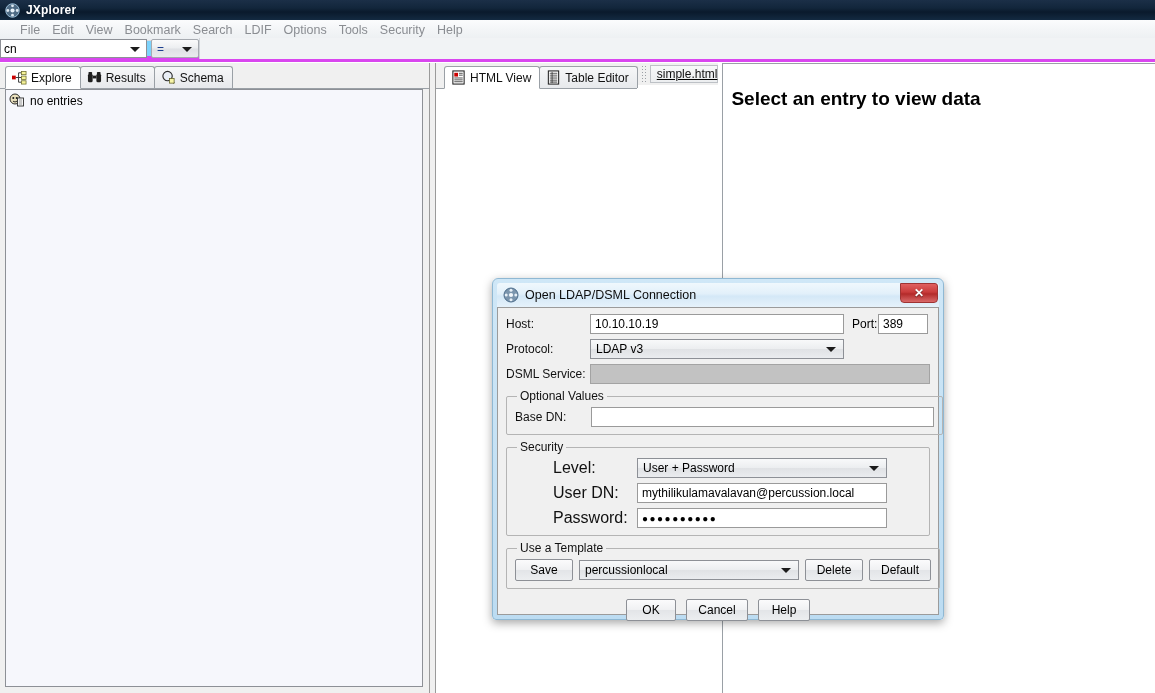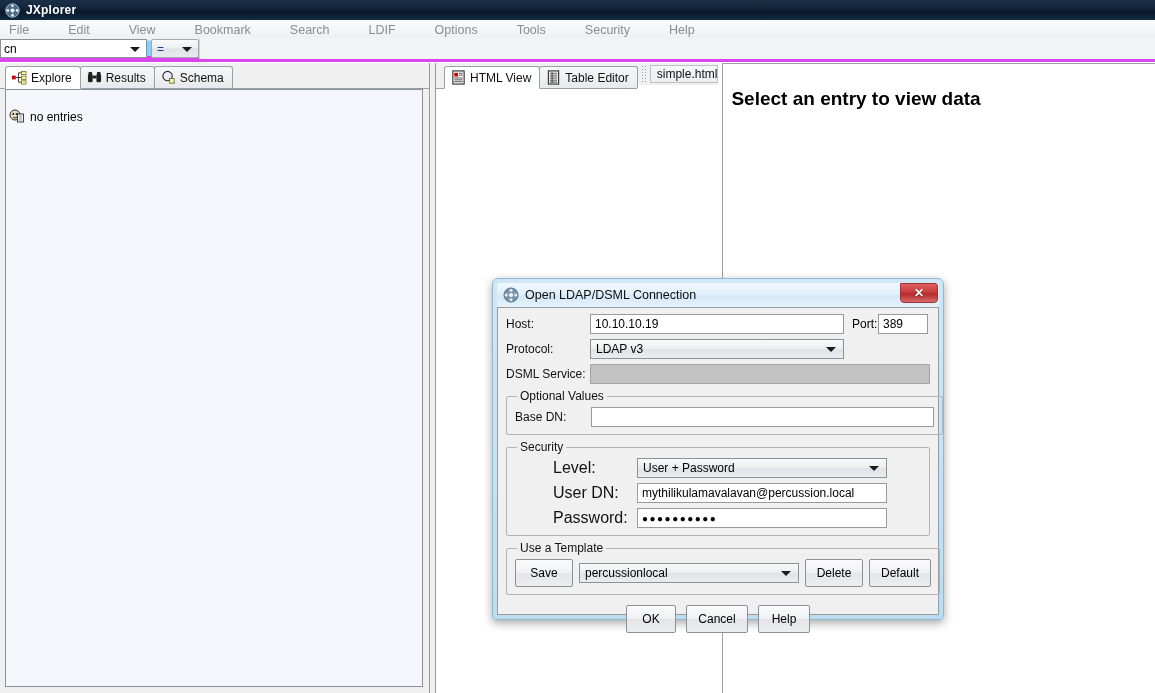--- a/index.html
+++ b/index.html
@@ -38,22 +38,21 @@
   }
   .titlebar .tb-title { letter-spacing: .2px; }
 
   
   .menubar {
     height: 21px;
     background: linear-gradient(to bottom,#fbfcfd 0%, #f3f5f7 50%, #eceff2 100%);
     border-bottom: 1px solid #d6dade;
     display: flex;
     align-items: center;
-    padding-left: 3px;
-    gap: 27px;
+    padding-left: 14px;
   }
   .menu-item {
     padding: 2px 6px 3px 6px;
     color: #8a8d92;
     font-size: 12.5px;
     line-height: 14px;
     white-space: nowrap;
   }
 
   
@@ -151,21 +150,20 @@
     background: #f6f7fc;
     border: 1px solid #8d9096;
     overflow: hidden;
   }
   .tree-row {
     display: flex; align-items: center;
     gap: 4px;
     padding: 3px 2px 2px 3px;
     font-size: 12px;
     color: #000;
-    margin-top: 16px;
   }
   .tree-row .ticon { width: 17px; height: 15px; flex: none; display: block; }
 
   
   .splitter {
     width: 7px;
     background: #f0f0f0;
     border-left: 1px solid #9a9a9a;
     border-right: 1px solid #9a9a9a;
   }
@@ -181,20 +179,21 @@
     display: flex; align-items: flex-end;
     padding-left: 8px;
     background: #f0f0f0;
     border-bottom: 1px solid #9aa0a6;
   }
   .doc-toolbar {
     height: 22px;
     display: flex; align-items: center;
     background: #f0f0f0;
     padding-left: 4px;
+    text-decoration: underline;
   }
   .grip {
     width: 6px; height: 18px; flex: none;
     margin-right: 3px;
     background-image: radial-gradient(#9b9fa5 40%, transparent 41%);
     background-size: 3px 3px;
   }
   .doc-name {
     flex: 1;
     height: 18px;
@@ -293,21 +292,21 @@
     padding: 4px 8px 7px 8px;
   }
   fieldset.grp > legend {
     font-size: 12px; color: #111;
     padding: 0 3px;
     margin-left: 2px;
     margin-top: 43px;
   }
 
   .btn {
-    height: 28px;
+    height: 22px;
     min-width: 50px;
     padding: 0 10px;
     background: linear-gradient(to bottom,#fbfbfc 0%, #f0f1f3 48%, #e3e5e8 52%, #eceef0 100%);
     border: 1px solid #8d9096;
     border-radius: 2px;
     font-size: 12px; color: #000;
     display: flex; align-items: center; justify-content: center;
     font-family: "Liberation Sans", sans-serif;
   }
   .dlg-buttons {

